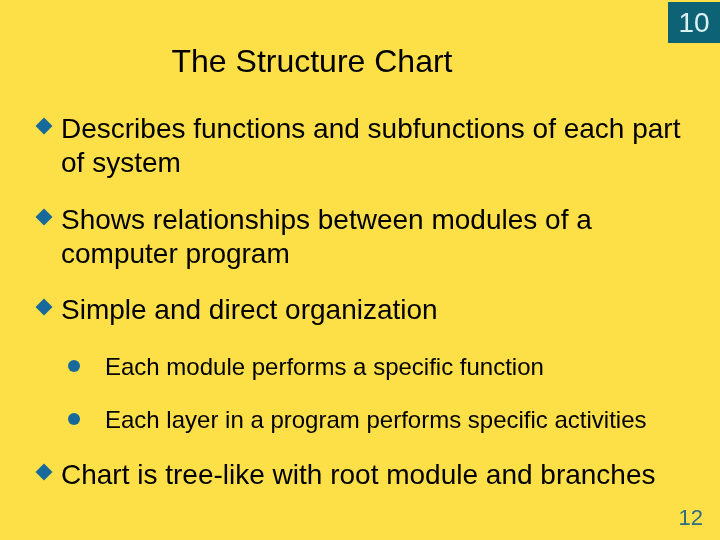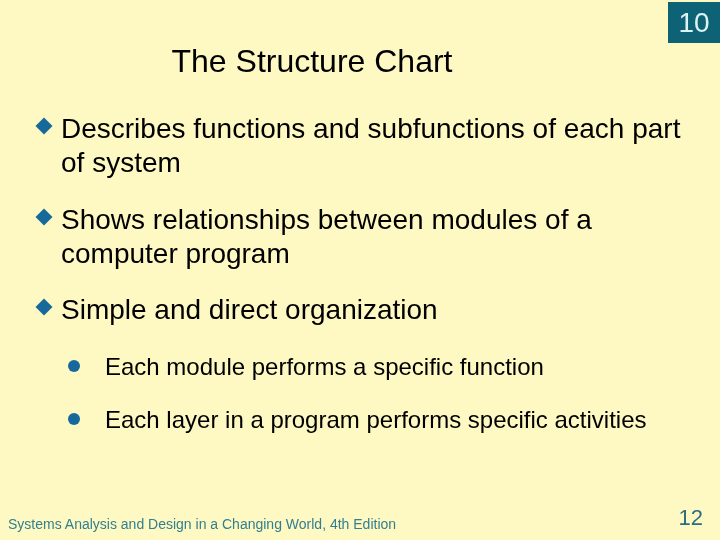--- a/index.html
+++ b/index.html
@@ -5,21 +5,21 @@
   html, body {
     margin: 0;
     padding: 0;
     background: #ffffff;
     font-family: "Liberation Sans", "DejaVu Sans", sans-serif;
   }
   .slide {
     position: relative;
     width: 720px;
     height: 540px;
-    background: #fef9c3;
+    background: #fde047;
     overflow: hidden;
   }
   .slide-number-box {
     position: absolute;
     left: 668px;
     top: 2px;
     width: 52px;
     height: 41px;
     background: var(--box, #0d6375);
     color: var(--box_text, #ddf2f4);
@@ -145,18 +145,21 @@
   <div class="bullet b3">
     <span class="diamond-box"></span>
     <span class="txt">Simple and direct organization</span>
   </div>
 
   <div class="bullet sub s2">
     <span class="dot-box"></span>
     <span class="txt">Each layer in a program performs specific activities</span>
   </div>
 
+  <div class="bullet b4">
+    <span class="diamond-box"></span>
+    <span class="txt">Chart is tree-like with root module and branches</span>
+  </div>
 
-  <div class="footer-text">Systems Analysis and Design in a Changing World, 4th Edition</div>
 
   <div class="page-number">12</div>
 
 </div>
 
 </body></html>

